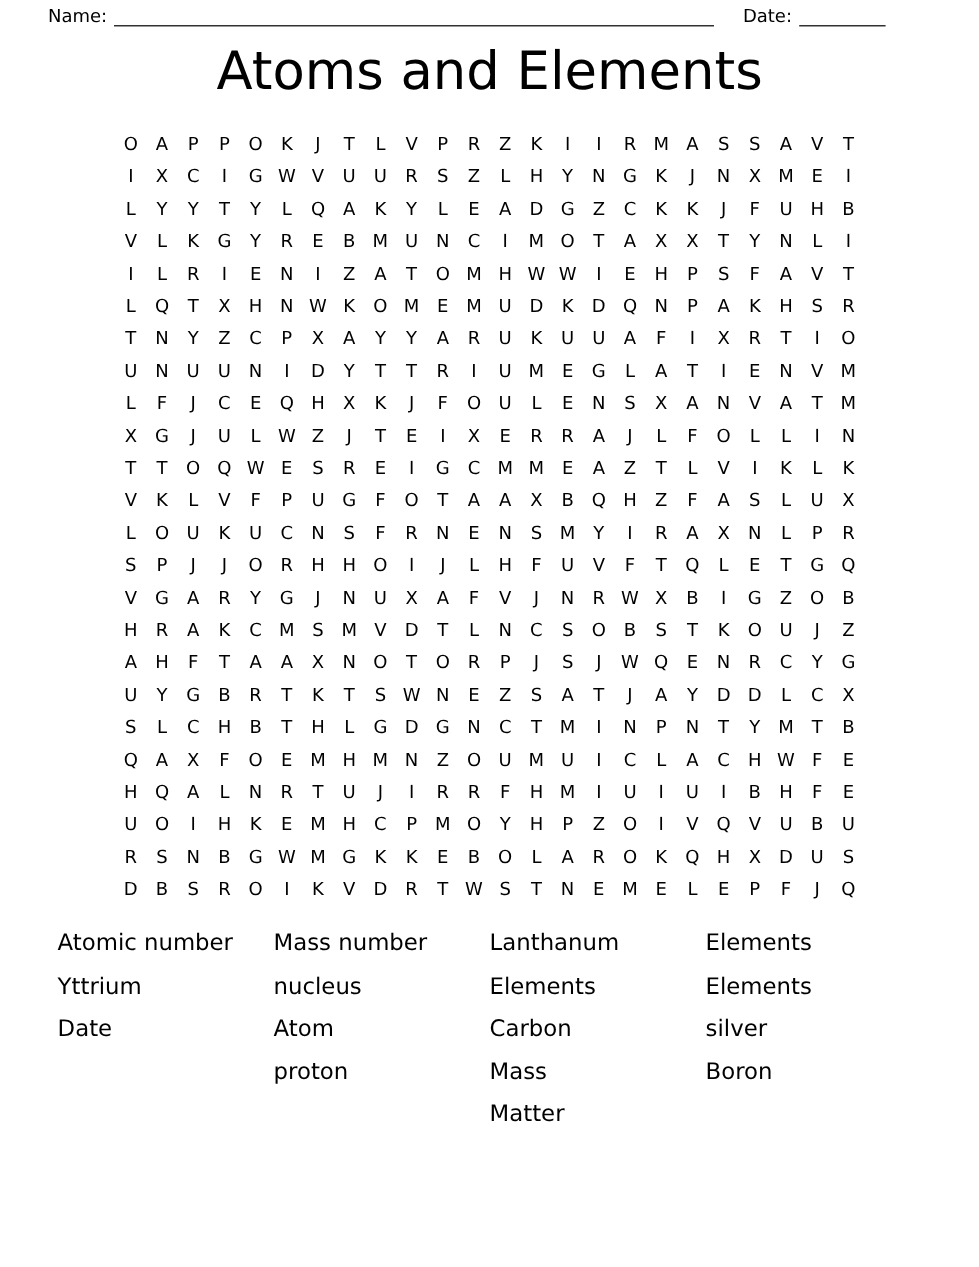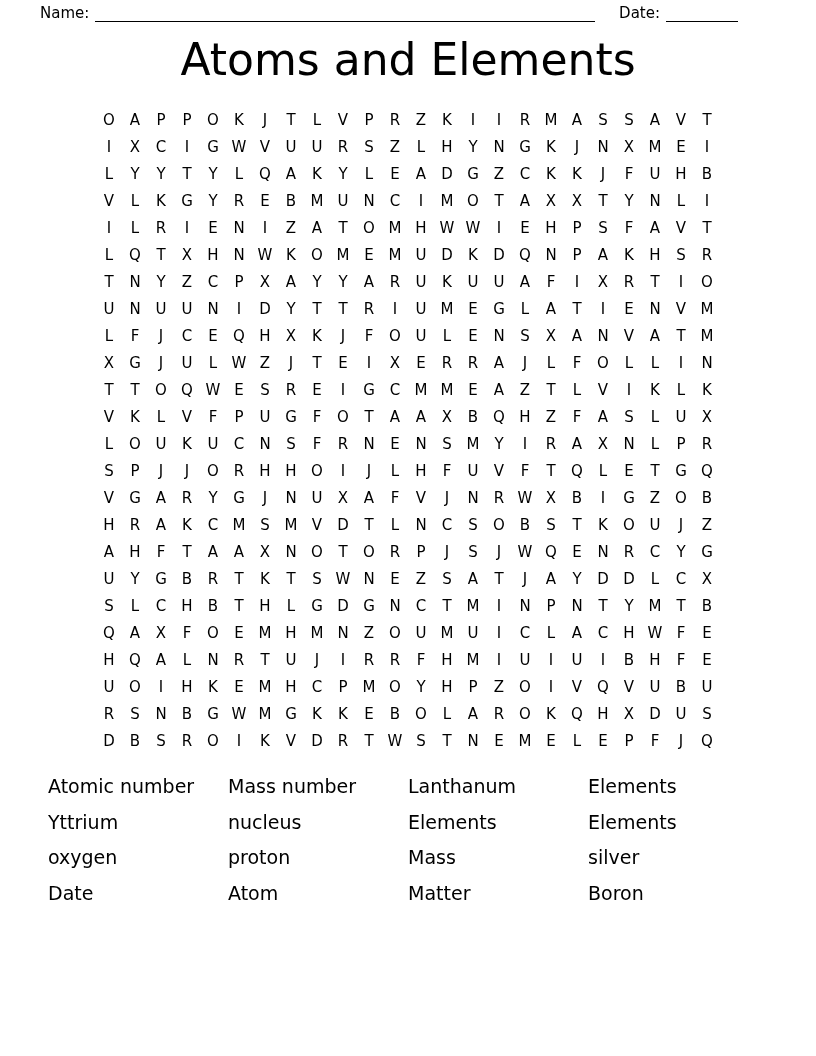--- a/index.html
+++ b/index.html
@@ -715,32 +715,32 @@
         <span class="grid-cell">F</span>
         <span class="grid-cell">J</span>
         <span class="grid-cell">Q</span>
       </div>
     </div>
 
   <div class="word-list">
       <div class="word-col">
         <div class="word-item">Atomic number</div>
         <div class="word-item">Yttrium</div>
-        <div class="word-item">oxygen</div>
         <div class="word-item">Date</div>
       </div>
       <div class="word-col">
         <div class="word-item">Mass number</div>
         <div class="word-item">nucleus</div>
+        <div class="word-item">Atom</div>
         <div class="word-item">proton</div>
-        <div class="word-item">Atom</div>
       </div>
       <div class="word-col">
         <div class="word-item">Lanthanum</div>
         <div class="word-item">Elements</div>
+        <div class="word-item">Carbon</div>
         <div class="word-item">Mass</div>
         <div class="word-item">Matter</div>
       </div>
       <div class="word-col">
         <div class="word-item">Elements</div>
         <div class="word-item">Elements</div>
         <div class="word-item">silver</div>
         <div class="word-item">Boron</div>
       </div>
     </div>

